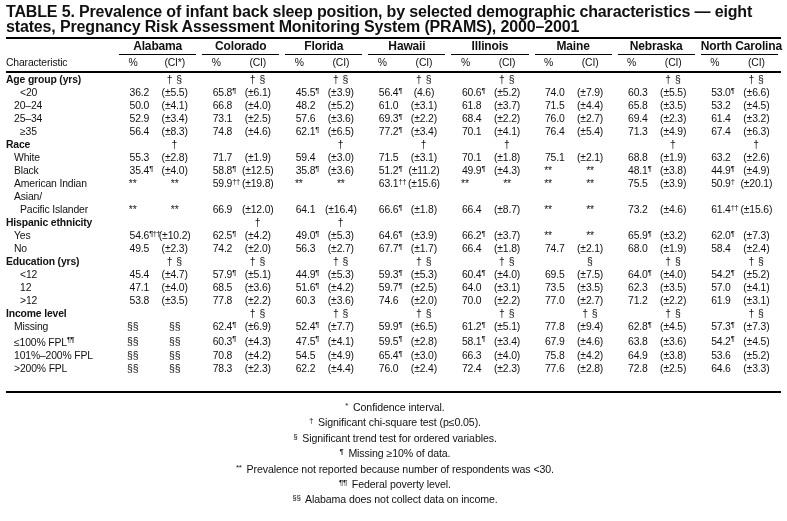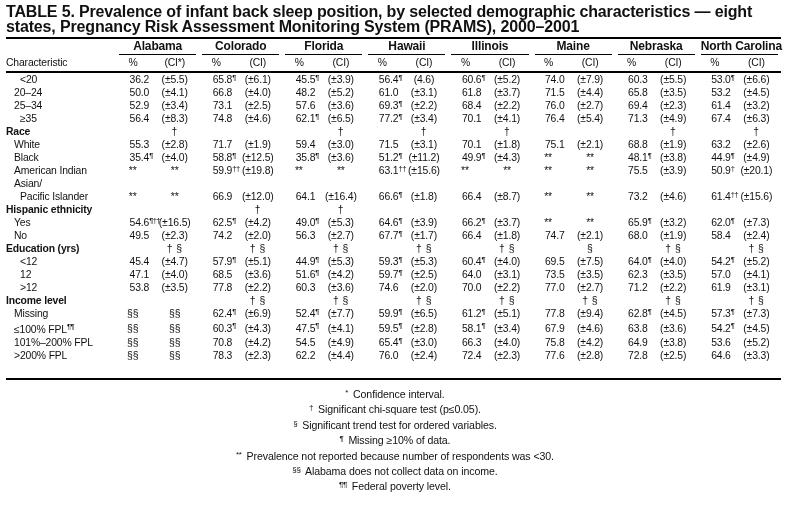--- a/index.html
+++ b/index.html
@@ -102,20 +102,39 @@
           <th class="p-h">%</th>
           <th class="c-h">(CI)</th>
           <th class="p-h">%</th>
           <th class="c-h">(CI)</th>
           <th class="p-h">%</th>
           <th class="c-h">(CI)</th>
         </tr>
     </thead>
     <tbody id="tbody">
         <tr>
+          <td class="label sec" style="padding-left: 0px;">Age group (yrs)</td>
+          <td class="pct"></td>
+          <td class="mark">† §</td>
+          <td class="pct"></td>
+          <td class="mark">† §</td>
+          <td class="pct"></td>
+          <td class="mark">† §</td>
+          <td class="pct"></td>
+          <td class="mark">† §</td>
+          <td class="pct"></td>
+          <td class="mark">† §</td>
+          <td class="pct"></td>
+          <td class="mark"></td>
+          <td class="pct"></td>
+          <td class="mark">† §</td>
+          <td class="pct"></td>
+          <td class="mark">† §</td>
+        </tr>
+        <tr>
           <td class="label" style="padding-left: 14px;">&lt;20</td>
           <td class="pct">36.2</td>
           <td class="ci">(±5.5)</td>
           <td class="pct">65.8<sup>¶</sup></td>
           <td class="ci">(±6.1)</td>
           <td class="pct">45.5<sup>¶</sup></td>
           <td class="ci">(±3.9)</td>
           <td class="pct">56.4<sup>¶</sup></td>
           <td class="ci">(4.6)</td>
           <td class="pct">60.6<sup>¶</sup></td>
@@ -298,21 +317,21 @@
           <td class="pct"></td>
           <td class="mark"></td>
           <td class="pct"></td>
           <td class="mark"></td>
           <td class="pct"></td>
           <td class="mark"></td>
         </tr>
         <tr>
           <td class="label" style="padding-left: 8px;">Yes</td>
           <td class="pct">54.6<sup>¶††</sup></td>
-          <td class="ci">(±16.5)</td>
+          <td class="ci">(±10.2)</td>
           <td class="pct">62.5<sup>¶</sup></td>
           <td class="ci">(±4.2)</td>
           <td class="pct">49.0<sup>¶</sup></td>
           <td class="ci">(±5.3)</td>
           <td class="pct">64.6<sup>¶</sup></td>
           <td class="ci">(±3.9)</td>
           <td class="pct">66.2<sup>¶</sup></td>
           <td class="ci">(±3.7)</td>
           <td class="pct sym">**</td>
           <td class="ci sym">**</td>
@@ -513,16 +532,16 @@
         </tr>
       </tbody>
   </table>
 
   <div class="footnotes" id="footnotes">
       <div class="fn"><span class="sym">*</span> Confidence interval.</div>
       <div class="fn"><span class="sym">†</span> Significant chi-square test (p≤0.05).</div>
       <div class="fn"><span class="sym">§</span> Significant trend test for ordered variables.</div>
       <div class="fn"><span class="sym">¶</span> Missing ≥10% of data.</div>
       <div class="fn"><span class="sym">**</span> Prevalence not reported because number of respondents was &lt;30.</div>
+      <div class="fn"><span class="sym">¶¶</span> Federal poverty level.</div>
       <div class="fn"><span class="sym">§§</span> Alabama does not collect data on income.</div>
-      <div class="fn"><span class="sym">¶¶</span> Federal poverty level.</div>
     </div>
 </div>
 
 </body></html>

